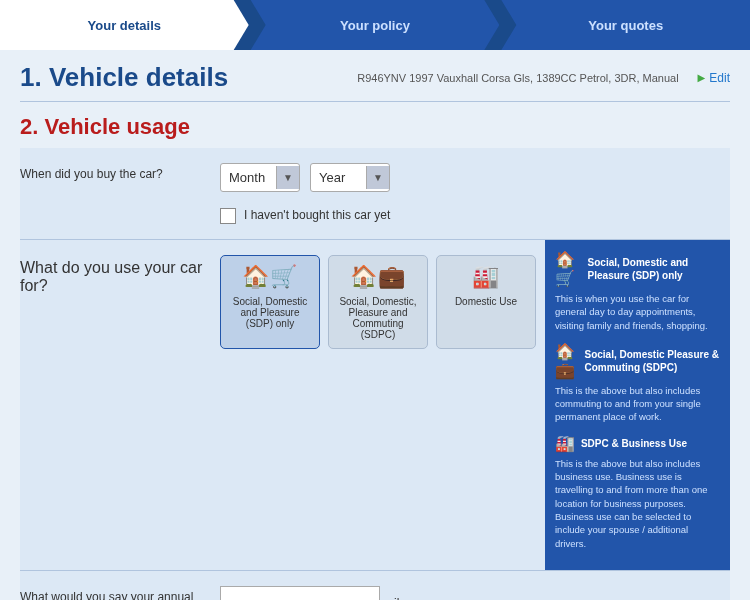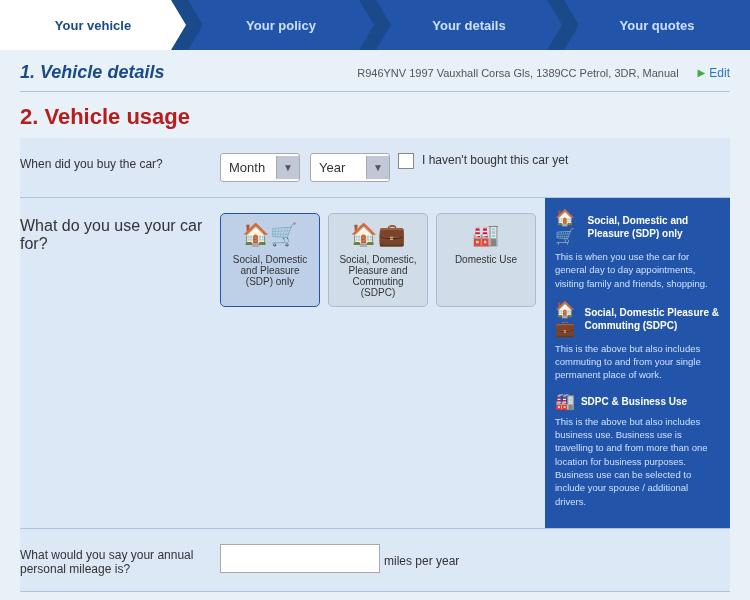--- a/index.html
+++ b/index.html
@@ -46,24 +46,23 @@
 
     
     .section-header {
       display: flex;
       align-items: center;
       justify-content: space-between;
       padding: 12px 0 8px 0;
       border-bottom: 1px solid #b0c4de;
     }
     .section-title {
-      font-size: 18px;
+      font-size: 26px;
       font-weight: bold;
       color: #1a4a8a;
-      font-style: italic;
     }
     .vehicle-info {
       font-size: 11px;
       color: #555;
     }
     .edit-link {
       color: #2277cc;
       font-size: 12px;
       cursor: pointer;
       display: flex;
@@ -93,22 +92,22 @@
     }
     .form-label {
       width: 200px;
       font-size: 12px;
       color: #333;
       padding-top: 4px;
     }
     .form-controls {
       flex: 1;
       display: flex;
-      flex-direction: row;
-      gap: 8px;
+      flex-direction: column;
+      gap: 16px;
     }
     .dropdown-row {
       display: flex;
       gap: 10px;
     }
     .dropdown-wrapper {
       display: flex;
       align-items: center;
       background: white;
       border: 1px solid #aaa;
@@ -243,27 +242,24 @@
 
     .content-wrapper {
       background: #dce8f5;
     }
   </style>
 </head>
 <body>
 
 <div class="nav-bar">
   <div class="nav-item">
-    <span>Your vehicle</span>
+    <span>Your details</span>
   </div>
   <div class="nav-item">
     <span>Your policy</span>
-  </div>
-  <div class="nav-item">
-    <span>Your details</span>
   </div>
   <div class="nav-item">
     <span>Your quotes</span>
   </div>
 </div>
 
 <div class="main-content">
 
   <div class="section-header">
     <h2 class="section-title">1. Vehicle details</h2>

